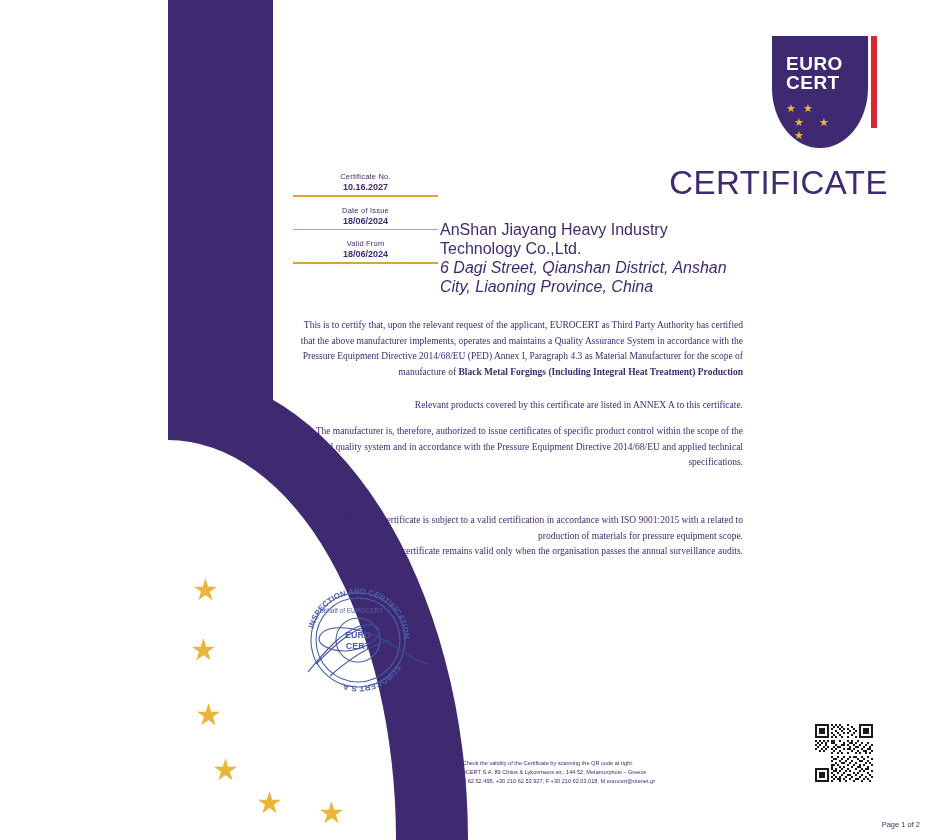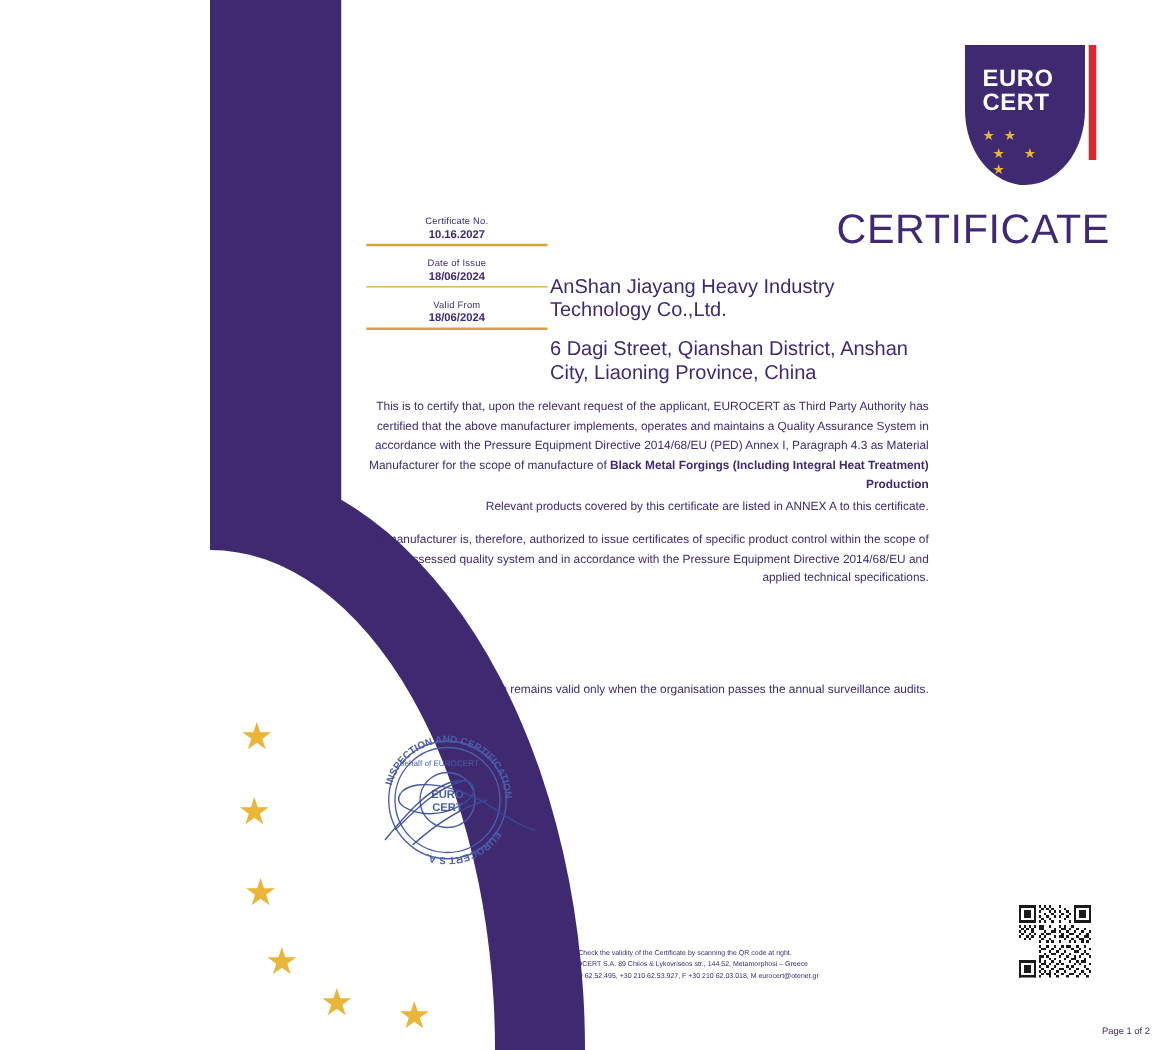--- a/index.html
+++ b/index.html
@@ -151,31 +151,33 @@
   .recipient {
     position: absolute;
     left: 272px;
     top: 220px;
     width: 290px;
     font-size: 16px;
     color: #3f2a72;
     line-height: 19px;
   }
   .recipient .addr {
-    margin-top: 12px;
+    margin-top: 0;
+    font-style: italic;
   }
 
   .body-text {
     position: absolute;
     left: 120px;
     width: 455px;
     color: #3f2a72;
     font-size: 9.5px;
     line-height: 15.5px;
     text-align: right;
+    font-family: Liberation Serif, serif;
   }
   .body-text b { font-weight: bold; }
   .p1 { top: 318px; }
   .p2 { top: 398px; }
   .p3 { top: 424px; }
   .p4 { top: 478px; }
   .p5 { top: 513px; }
   .p6 { top: 544px; }
 
   
@@ -266,20 +268,21 @@
   </div>
 
   <div class="recipient">
     <div>AnShan Jiayang Heavy Industry Technology Co.,Ltd.</div>
     <div class="addr">6 Dagi Street, Qianshan District, Anshan City, Liaoning Province, China</div>
   </div>
 
   <div class="body-text p1"><span>This is to certify that, upon the relevant request of the applicant, EUROCERT as Third Party Authority has certified that the above manufacturer implements, operates and maintains a Quality Assurance System in accordance with the Pressure Equipment Directive 2014/68/EU (PED) Annex I, Paragraph 4.3 as Material Manufacturer for the scope of manufacture of </span><b>Black Metal Forgings (Including Integral Heat Treatment) Production</b></div>
   <div class="body-text p2">Relevant products covered by this certificate are listed in ANNEX A to this certificate.</div>
   <div class="body-text p3">The manufacturer is, therefore, authorized to issue certificates of specific product control within the scope of the assessed quality system and in accordance with the Pressure Equipment Directive 2014/68/EU and applied technical specifications.</div>
+  <div class="body-text p5">The validity of this certificate is subject to a valid certification in accordance with ISO 9001:2015 with a related to production of materials for pressure equipment scope.</div>
   <div class="body-text p6">This certificate remains valid only when the organisation passes the annual surveillance audits.</div>
 
   <div class="stamp">
     <svg width="175" height="120" viewBox="0 0 175 120" xmlns="http://www.w3.org/2000/svg">
       <defs>
         <path id="arcTop" d="M 22,60 A 46,46 0 0 1 114,60" fill="none"></path>
         <path id="arcBot" d="M 114,60 A 46,46 0 0 1 22,60" fill="none"></path>
       </defs>
       <g stroke="#4a5fa8" fill="none" stroke-width="1.1">
         <circle cx="68" cy="60" r="47"></circle>

